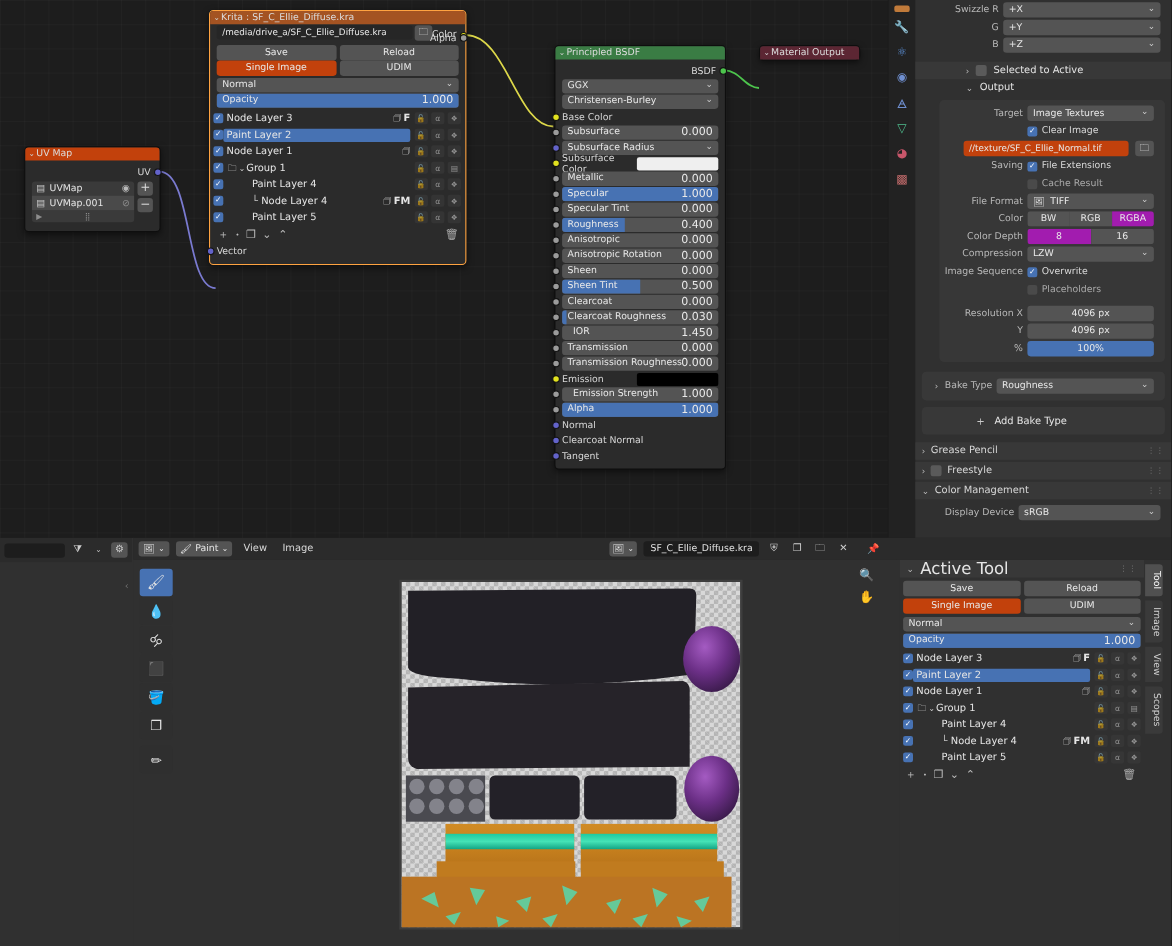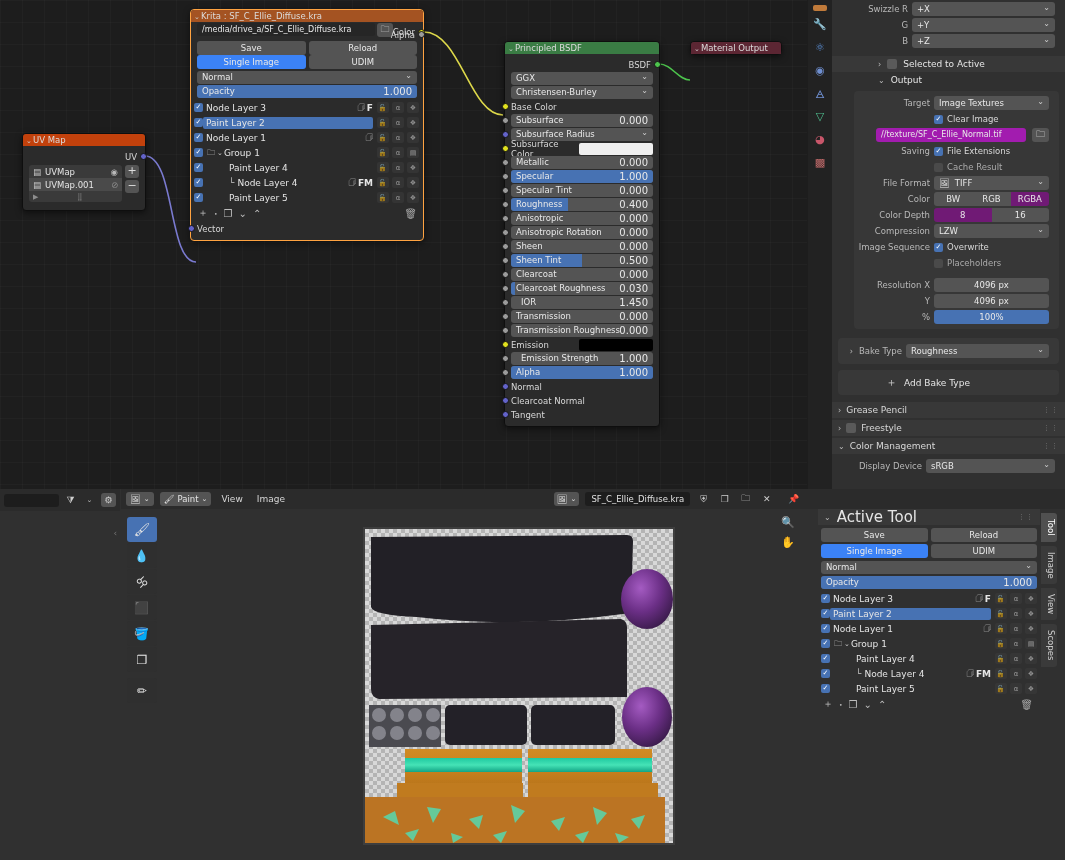--- a/index.html
+++ b/index.html
@@ -35,21 +35,21 @@
   .row{ display:flex; align-items:center; height:13px; margin:1px 6px; }
   .fld{ background:#545454; border-radius:3px; height:13px; line-height:13px;
         font-size:8.5px; padding:0 5px; color:#e8e8e8; flex:1; display:flex; align-items:center;}
   .fld.dark{ background:#262626; }
   .drop{ background:#545454; border-radius:3px; height:13px; line-height:13px;
          font-size:8.5px; padding:0 5px; color:#e8e8e8; flex:1;
          display:flex; align-items:center; }
   .drop:after{ content:"⌄"; margin-left:auto; font-size:8px; color:#cfcfcf; position:relative; top:-2px;}
   .btn{ background:#545454; border-radius:3px; height:14px; line-height:14px; font-size:8.5px;
         text-align:center; color:#e8e8e8; flex:1; }
-  .btn.blue{ background:#3b82f6; }
+  .btn.blue{ background:#c2410c; }
 
   .slider{ position:relative; background:#545454; border-radius:3px; height:13px; flex:1; overflow:hidden;}
   .slider .bar{ position:absolute; left:0; top:0; bottom:0; background:#4772b3; }
   .slider .lbl{ position:absolute; left:5px; top:0; line-height:13px; font-size:8.5px; color:#e8e8e8;}
   .slider .val{ position:absolute; right:5px; top:0; line-height:13px; font-size:10px; color:#e8e8e8;}
 
   .sock{ position:absolute; width:7px; height:7px; border-radius:50%; border:1px solid #131313; }
   .sock.yellow{background:#e2e21f;} .sock.grey{background:#9b9b9b;}
   .sock.purple{background:#6363ca;} .sock.green{background:#4dc54d;}
   .sock.blue{background:#5b5bd6;}
@@ -92,21 +92,21 @@
   .prow{ display:flex; align-items:center; height:14px; margin:2px 10px 2px 4px; gap:4px;}
   .plab{ width:72px; text-align:right; font-size:8.5px; color:#b8b8b8; flex:none;}
   .pfld{ flex:1; background:#545454; border-radius:3px; height:14px; line-height:14px;
          font-size:8.5px; padding:0 5px; color:#e8e8e8; display:flex; align-items:center;}
   .pfld:after{content:"";}
   .pdrop{ flex:1; background:#545454; border-radius:3px; height:14px; font-size:8.5px;
           padding:0 5px; color:#e8e8e8; display:flex; align-items:center;}
   .pdrop:after{ content:"⌄"; margin-left:auto; font-size:8px; color:#cfcfcf; position:relative; top:-2px;}
   .seg{ flex:1; display:flex; height:14px; border-radius:3px; overflow:hidden;}
   .seg div{ flex:1; background:#545454; font-size:8.5px; color:#e8e8e8; text-align:center; line-height:14px;}
-  .seg div.on{ background:#701a75;}
+  .seg div.on{ background:#a21caf;}
   .pcb{ display:flex; align-items:center; gap:4px; font-size:8.5px; color:#d8d8d8;}
   .panelhdr{ display:flex; align-items:center; gap:5px; height:16px; padding:0 6px;
              font-size:9px; color:#d8d8d8; background:#383838;}
   .grip{ margin-left:auto; color:#7d7d7d; font-size:7px; letter-spacing:1px;}
   .boxed{ background:#373737; border-radius:4px; margin:3px 6px; padding:3px 0;}
 
   
   #propicons{ left:808px; top:0; width:24px; height:489px; background:#222; padding-top:2px;}
   .picon{ width:20px; height:20px; margin:3px auto; display:flex; align-items:center;
           justify-content:center; font-size:11px; border-radius:3px;}
@@ -525,21 +525,21 @@
       <div class="pdrop">Image Textures</div>
     </div>
     <div class="prow">
       <div class="plab"></div>
       <div class="pcb">
           <span class="cb">✓</span>
         <span>Clear Image</span>
         </div>
     </div>
     <div class="prow" style="margin-left:22px;">
-      <div class="pfld" style="background:#a21caf;font-size:8px;text-align:center;">//texture/SF_C_Ellie_Normal.tif</div>
+      <div class="pfld" style="background:#c2410c;font-size:8px;text-align:center;">//texture/SF_C_Ellie_Normal.tif</div>
       <div style="width:17px;height:14px;background:#545454;border-radius:3px;margin-left:2px;display:flex;align-items:center;justify-content:center;font-size:9px;">🗀</div>
     </div>
     <div class="prow">
       <div class="plab">Saving</div>
       <div class="pcb">
           <span class="cb">✓</span>
         <span>File Extensions</span>
         </div>
     </div>
     <div class="prow">

